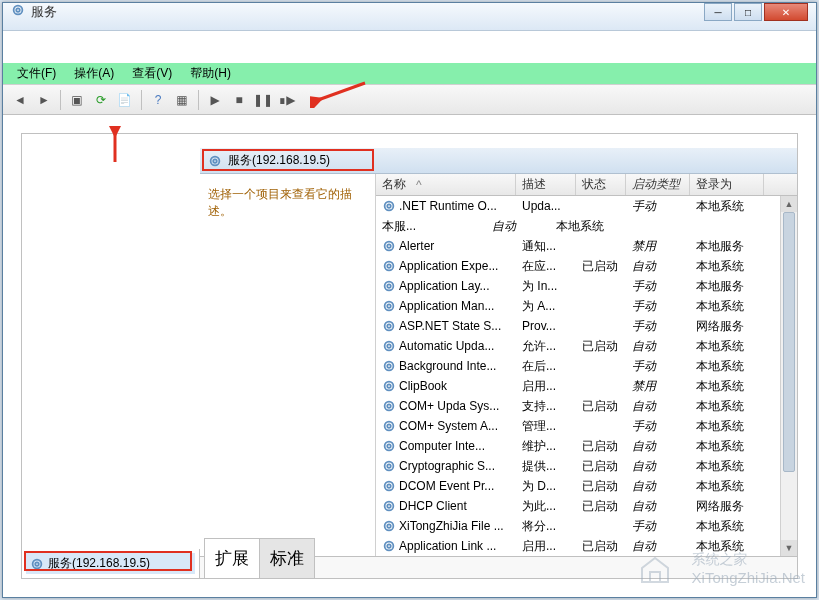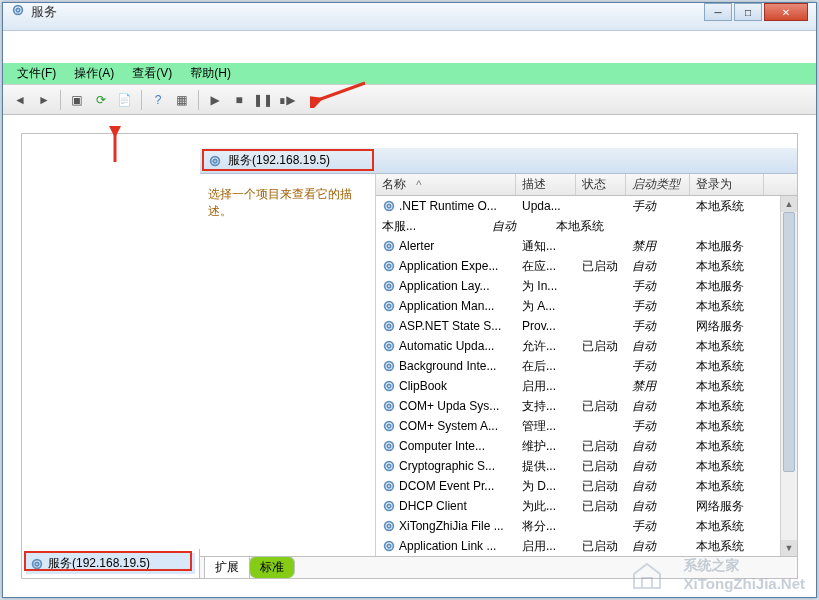--- a/index.html
+++ b/index.html
@@ -51,34 +51,34 @@
 .cell { padding: 0 6px; white-space: nowrap; overflow: hidden; text-overflow: ellipsis; }
 .cell-name { width: 140px; display: flex; align-items: center; gap: 3px; }
 
 .scrollbar-v { position: absolute; right: 0; top: 22px; bottom: 0; width: 17px; background: #f0f0f0; border-left: 1px solid #d0d0d0; }
 .scroll-thumb { position: absolute; top: 16px; left: 2px; right: 2px; height: 260px; background: #c8d4e0; border: 1px solid #a8b8c8; border-radius: 2px; }
 .scroll-arrow { position: absolute; left: 0; right: 0; height: 16px; background: #e0e0e0; display: flex; align-items: center; justify-content: center; font-size: 9px; color: #666; }
 .scroll-arrow.up { top: 0; } .scroll-arrow.down { bottom: 0; }
 
 
 .bottom-tabs { height: 22px; border-top: 1px solid #c0c0c0; display: flex; align-items: flex-end; padding-left: 4px; background: #f8f8f8; }
-.btab { padding: 2px 10px; border: 1px solid #c0c0c0; border-bottom: none; background: #fff; margin-right: -1px; font-size: 12px; cursor: pointer; }
-.btab.inactive { background: #84cc16; border-radius: 7px; }
+.btab { padding: 8px 10px; border: 1px solid #c0c0c0; border-bottom: none; background: #fff; margin-right: -1px; font-size: 17px; cursor: pointer; }
+.btab.inactive { background: #e5e5e5; }
 
 
 .gear-icon { width: 14px; height: 14px; }
 .gear-icon circle { fill: none; stroke: #6090c0; stroke-width: 2; }
 
 
 .red-arrow { position: absolute; pointer-events: none; }
 .arrow-1 { left: 310px; top: 78px; }
 .arrow-2 { left: 95px; top: 126px; }
 
 
-.watermark { position: absolute; right: 14px; bottom: 8px; opacity: 0.55; display: flex; align-items: center; gap: 20px; color: #98a8b8; font-size: 12px; font-weight: bold; }
+.watermark { position: absolute; right: 14px; bottom: 14px; opacity: 0.55; display: flex; align-items: center; gap: 20px; color: #98a8b8; font-size: 12px; }
 .watermark svg { opacity: 0.8; }
 </style>
 </head>
 <body>
 
 <div class="window">
 
   <div class="titlebar">
     <svg class="titlebar-icon gear-icon" viewBox="0 0 16 16">
         <circle cx="8" cy="8" r="5"></circle>

